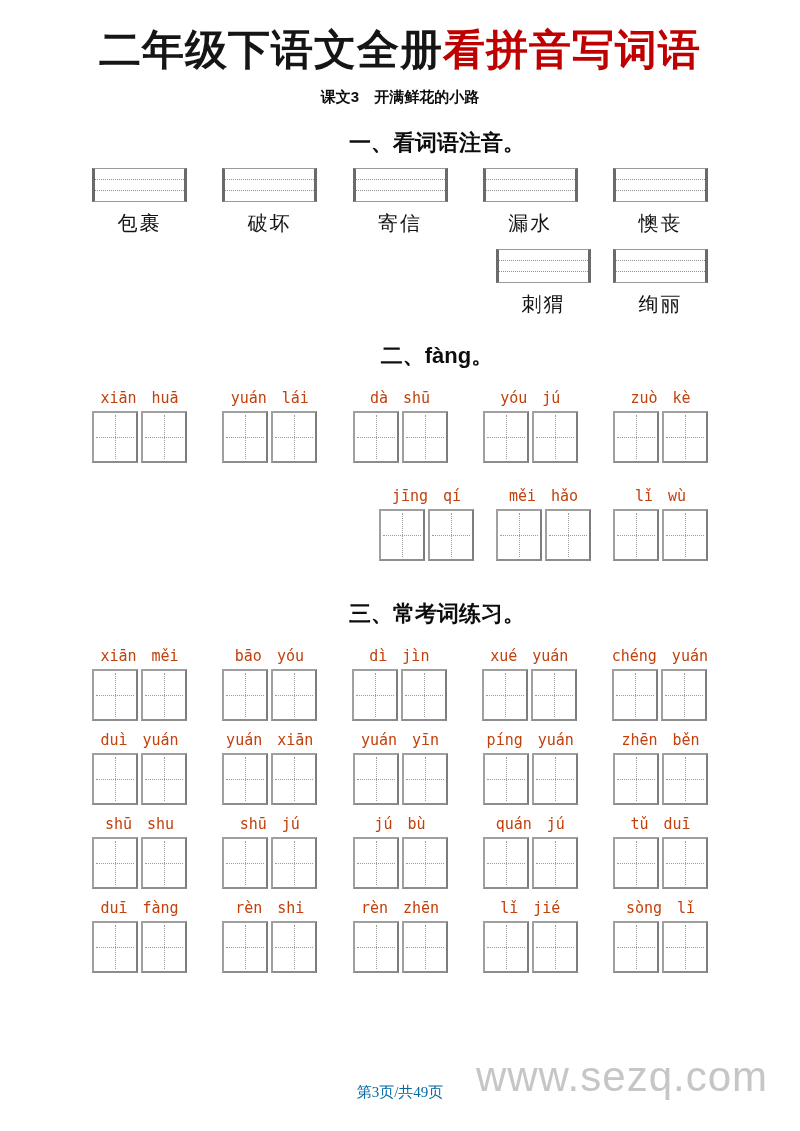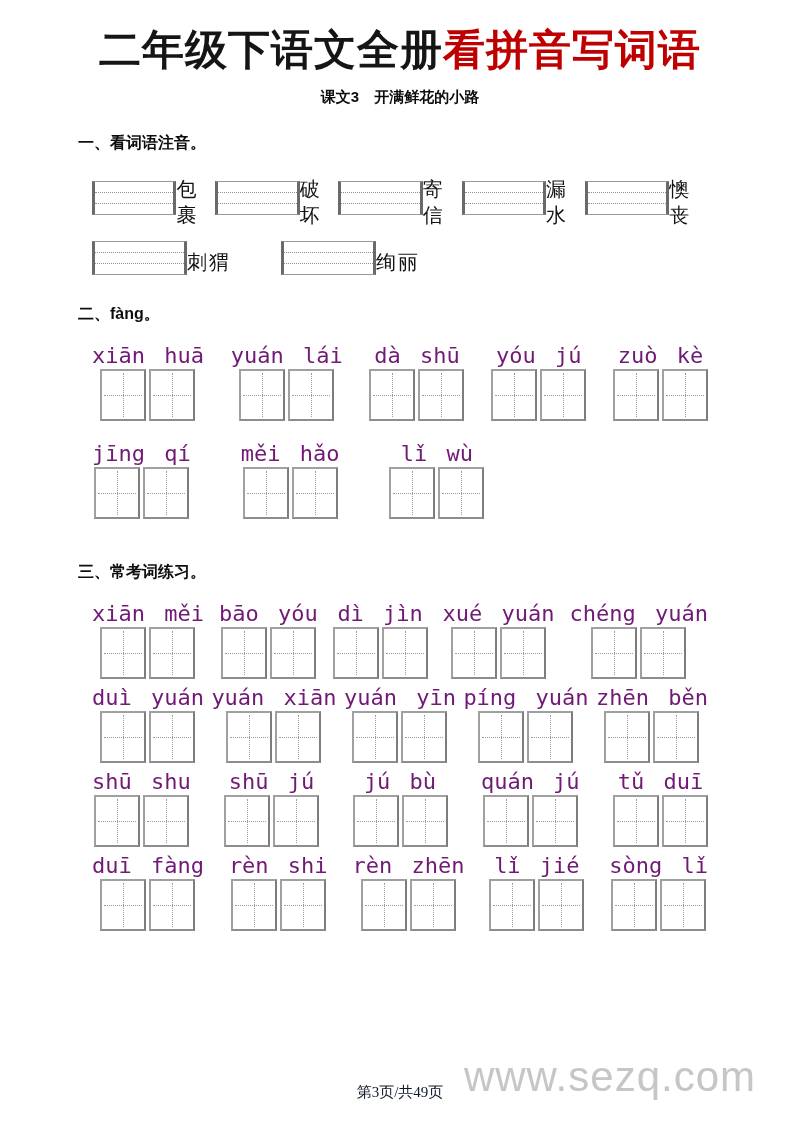--- a/index.html
+++ b/index.html
@@ -31,46 +31,47 @@
     text-align: center;
     font-size: 15px;
     font-weight: bold;
     line-height: 30px;
     font-family: "Liberation Sans", sans-serif;
     color: #0d0d0d;
   }
   
   .sec-heading {
     margin: 14px 0 0 74px;
-    font-size: 16px;
+    font-size: 22px;
     font-weight: bold;
     line-height: 26px;
     font-family: "Liberation Sans", sans-serif;
     color: #0d0d0d;
+    text-align: center;
   }
   .sec1 { margin-top: 18px; }
   .sec2 { margin-top: 26px; }
   .sec3 { margin-top: 40px; }
   .grid-row {
     display: flex;
     justify-content: space-between;
     margin: 0 88px;
   }
   .grid-row.left {
-    justify-content: flex-start;
-    column-gap: 50px;
+    justify-content: flex-end;
+    column-gap: 22px;
   }
   .sec1 .grid-row { margin-top: 12px; }
   .sec1 .grid-row + .grid-row { margin-top: 13px; }
   .sec2 .grid-row { margin-top: 18px; }
   .sec2 .grid-row + .grid-row { margin-top: 22px; }
   .sec3 .grid-row { margin-top: 18px; }
   .sec3 .grid-row + .grid-row { margin-top: 8px; }
   
-  .anno-item { display: flex; flex-direction: row; align-items: center; }
+  .anno-item { display: flex; flex-direction: column; align-items: center; }
   .fourline {
     width: 95px; height: 34px;
     box-sizing: border-box;
     border: 1px solid #9a9a9a;
     border-left: 3px solid #6a6a6a;
     border-right: 3px solid #6a6a6a;
     position: relative;
     background: #fff;
   }
   .fourline .rule { position: absolute; left: 0; right: 0; border-top: 1px dotted #8f8f8f; }
@@ -82,24 +83,24 @@
     line-height: 26px;
     font-family: "Liberation Serif", serif;
     color: #141414;
     letter-spacing: 2px;
   }
   
   .pw-item { display: flex; flex-direction: column; align-items: center; }
   .pw-item.triple { margin-left: 44px; }
   .pinyin {
     font-family: "DejaVu Sans Mono", monospace;
-    font-size: 22px;
+    font-size: 15px;
     line-height: 22px;
     margin-bottom: 2px;
-    color: #701a75;
+    color: #c2410c;
     white-space: pre;
     word-spacing: 6px;
   }
   .boxes { display: flex; column-gap: 3px; }
   .tian {
     width: 46px; height: 52px;
     box-sizing: border-box;
     border: 2px solid #a0a0a0;
     border-right-color: #7d7d7d;
     border-bottom-color: #8d8d8d;
@@ -110,26 +111,26 @@
   .tian .h { position: absolute; left: 2px; right: 2px; top: 50%; border-top: 1px dotted #9b9b9b; }
   
   .footer-page {
     position: absolute;
     left: 0; right: 0;
     bottom: 30px;
     text-align: center;
     font-size: 15px;
     line-height: 18px;
     font-family: "Liberation Serif", serif;
-    color: #0f172a;
+    color: #0369a1;
     margin-top: 40px;
   }
   .watermark {
     position: absolute;
-    right: 40px;
+    right: 28px;
     bottom: 32px;
     font-size: 42px;
     line-height: 44px;
     font-family: "Liberation Sans", sans-serif;
     color: #c6c6c6;
     letter-spacing: 1px;
   }
 </style>
 </head>
 <body>

